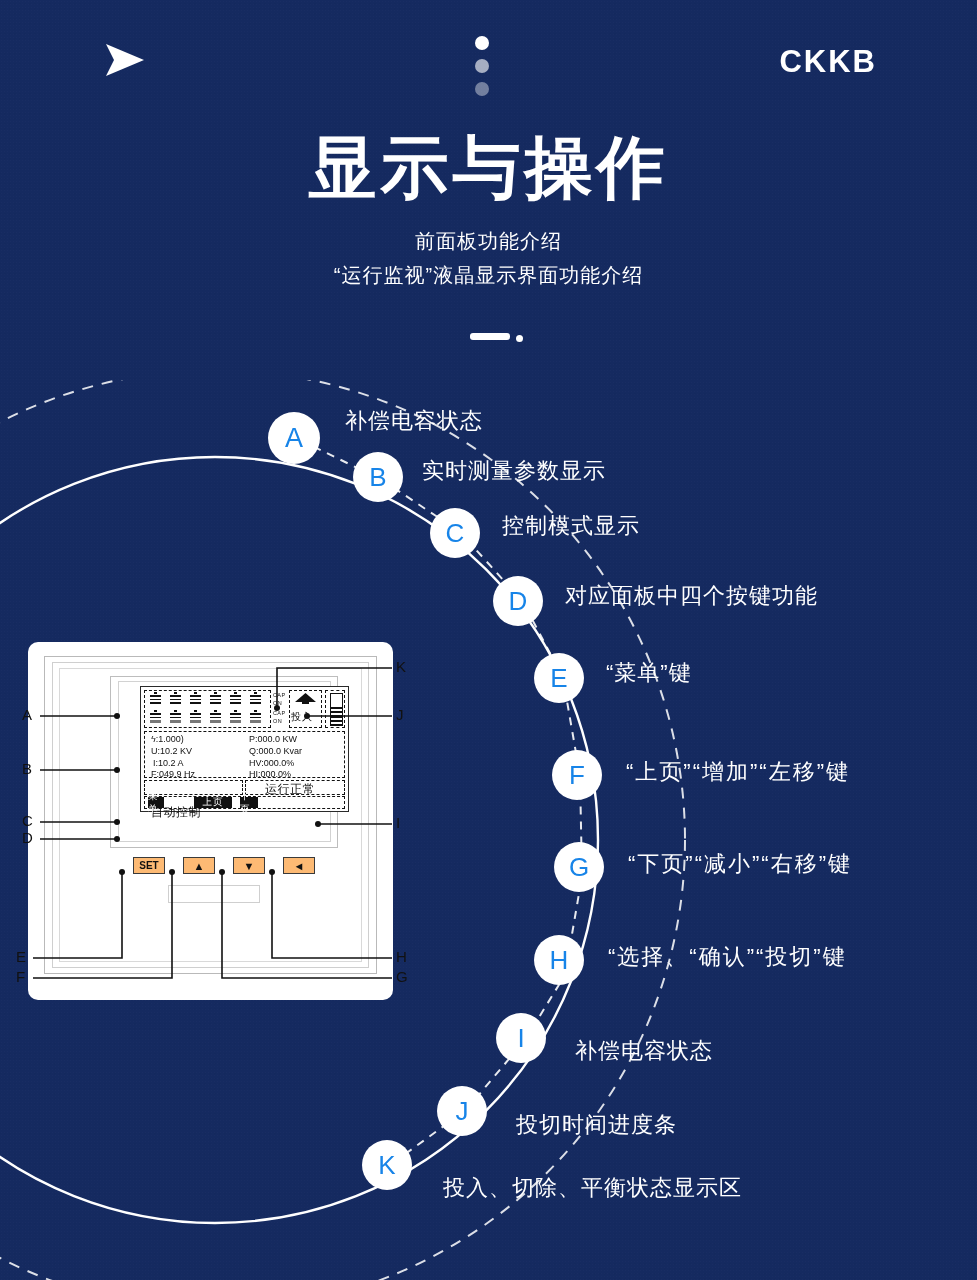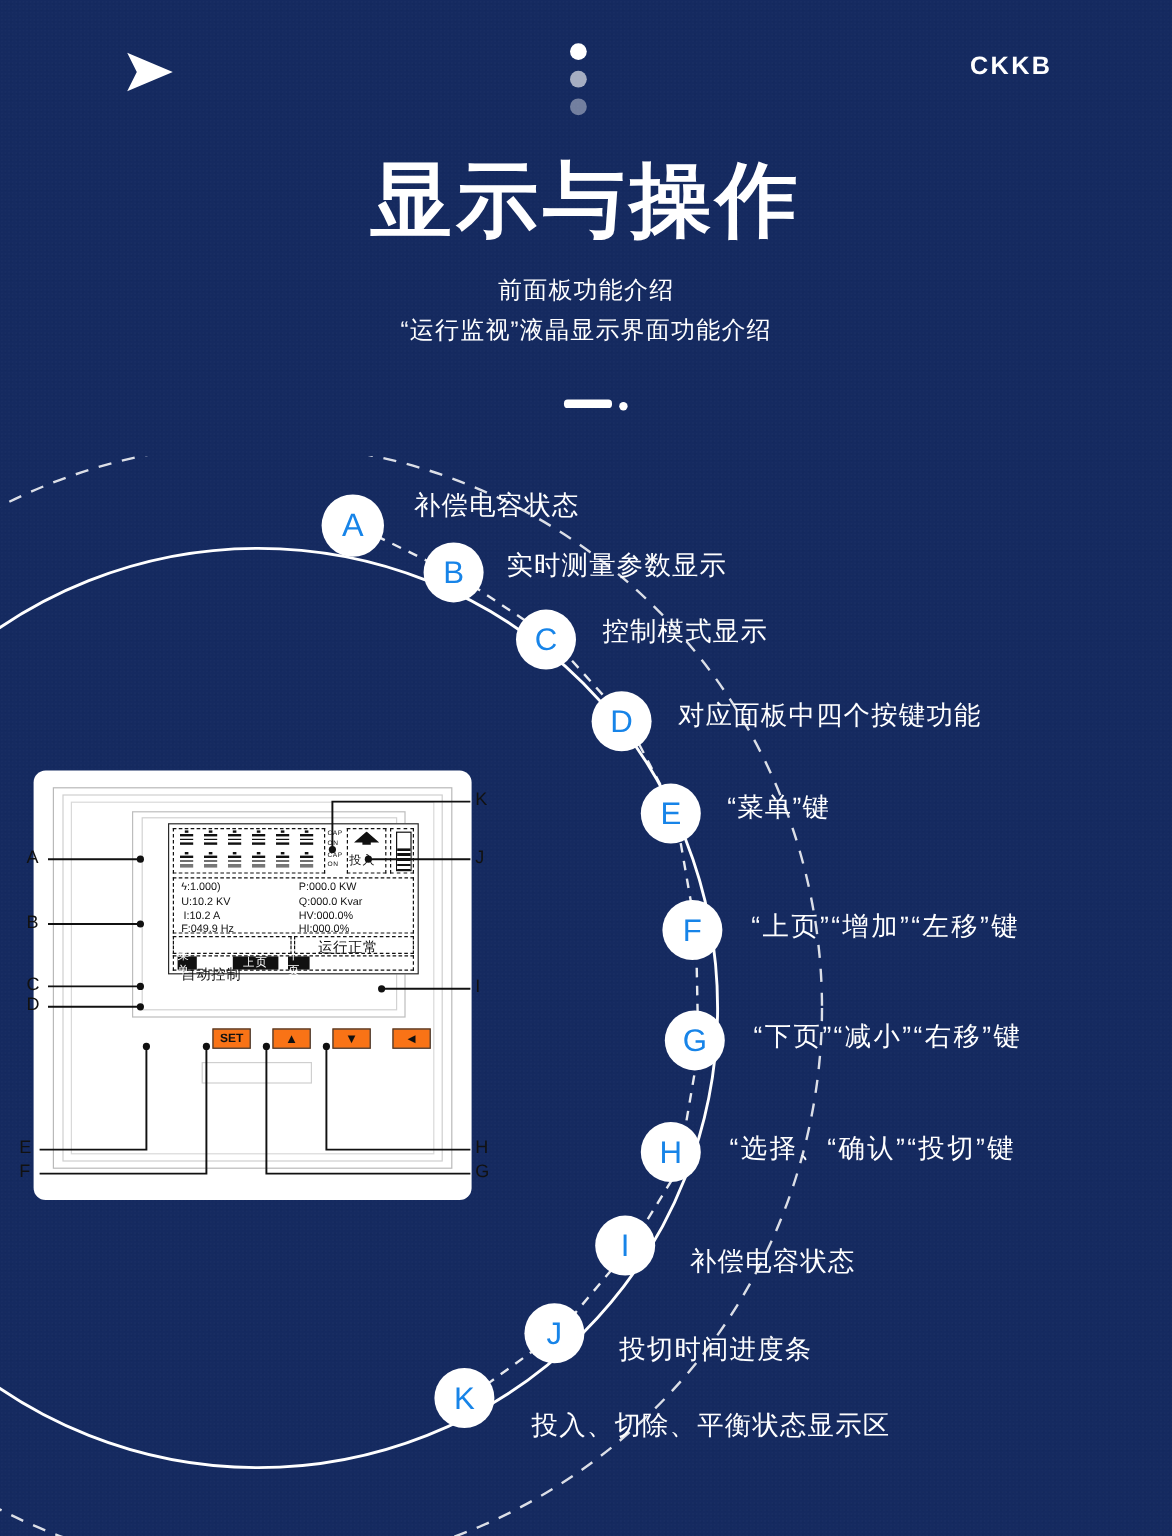--- a/index.html
+++ b/index.html
@@ -17,21 +17,21 @@
       radial-gradient(rgba(255,255,255,.035) 1px, transparent 1px),
       radial-gradient(rgba(0,0,0,.05) 1px, transparent 1px);
     background-size:3px 3px, 5px 5px;
     background-position:0 0, 2px 1px;
   }
   .hdr-arrow{position:absolute;left:100px;top:40px;width:50px;height:40px;}
   .dots{position:absolute;left:475px;top:36px;width:20px;}
   .dot{width:14px;height:14px;border-radius:50%;background:#ffffff;margin-bottom:9px;}
   .dot.d2{background:rgba(255,255,255,.62);}
   .dot.d3{background:rgba(255,255,255,.40);}
-  .brand{position:absolute;right:100px;top:44px;font-size:21px;font-weight:bold;letter-spacing:2px;}
+  .brand{position:absolute;right:100px;top:44px;font-size:31px;font-weight:bold;letter-spacing:2px;}
 
   .title{
     position:absolute;left:0;top:130px;width:977px;text-align:center;
     font-size:68px;font-weight:bold;letter-spacing:4px;line-height:1.1;
   }
   .sub1{position:absolute;left:0;top:228px;width:977px;text-align:center;font-size:20px;letter-spacing:1px;}
   .sub2{position:absolute;left:0;top:262px;width:977px;text-align:center;font-size:20px;letter-spacing:1px;}
   .divider{position:absolute;left:470px;top:333px;width:40px;height:7px;background:#fff;border-radius:3px;}
   .divider-dot{position:absolute;left:516px;top:335px;width:7px;height:7px;border-radius:50%;background:#fff;}
 
@@ -49,22 +49,22 @@
   #panel{position:absolute;left:28px;top:642px;width:365px;height:358px;
     background:#ffffff;border-radius:10px;}
   .bz{position:absolute;box-sizing:border-box;}
   .lcd{position:absolute;left:112px;top:44px;width:207px;height:124px;background:#fff;border:1px solid #2a2a2a;}
   .dashbox{position:absolute;box-sizing:border-box;border:1px dashed #111;}
   .capcell{position:absolute;width:13px;}
   .capbar{height:1.7px;background:#111;margin:0 auto 1.6px;}
   .lcdtxt{position:absolute;color:#111;font-family:"Liberation Sans",sans-serif;white-space:nowrap;}
   .softkey{position:absolute;background:#111;color:#fff;font-size:9.5px;
     display:flex;align-items:center;justify-content:center;letter-spacing:1px;}
-  .btn{position:absolute;box-sizing:border-box;border:1.2px solid #3a3a3a;background:#f97316;
-    display:flex;align-items:center;justify-content:center;color:#111;font-size:10px;font-weight:bold;margin-left:44px;}
+  .btn{position:absolute;box-sizing:border-box;border:1.2px solid #3a3a3a;background:#fdba74;
+    display:flex;align-items:center;justify-content:center;color:#111;font-size:10px;font-weight:bold;}
   .leadtxt{position:absolute;color:#111;font-size:15px;font-family:"Liberation Sans",sans-serif;}
 </style>
 </head>
 <body>
 
 <div id="noise"></div>
 
 <svg class="hdr-arrow" viewBox="0 0 50 40">
   <path d="M6 4 L44 20 L6 36 L14 20 Z" fill="#ffffff"></path>
 </svg>

